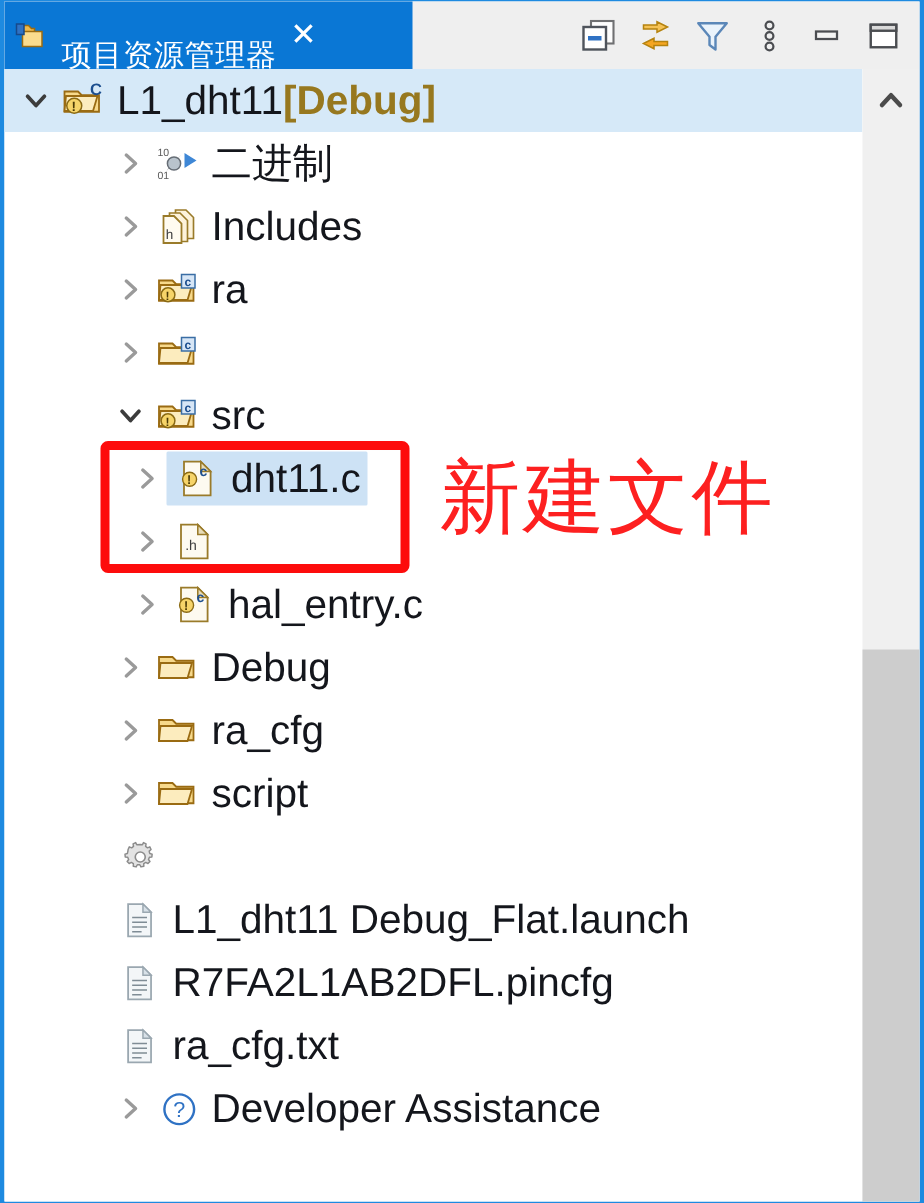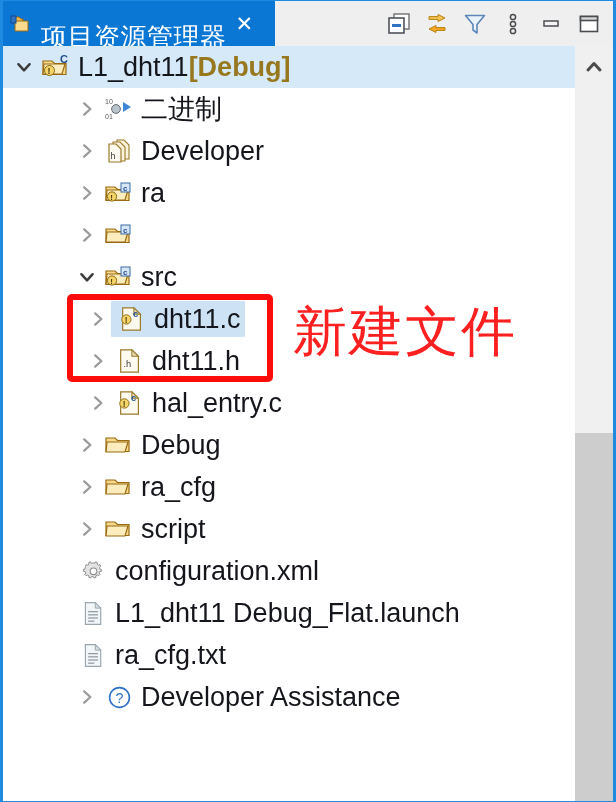--- a/index.html
+++ b/index.html
@@ -29,21 +29,21 @@
   .tab-active {
     background: #0a77d5;
     display: flex; align-items: center;
     padding: 0 10px 0 7px;
     height: 45px;
     width: 272px;
     gap: 7px;
   }
   .tab-title {
     color: #ffffff;
-    font-size: 26px;
+    font-size: 20px;
     line-height: 30px;
     letter-spacing: .5px;
     white-space: nowrap;
     margin-top: 26px;
   }
   .tab-close {
     color: #ffffff;
     font-size: 21px;
     font-weight: bold;
     line-height: 21px;
@@ -243,21 +243,21 @@
           </svg>
       </span>
       <span class="ico">
         <svg viewBox="0 0 30 30" width="30" height="30">
           <path d="M13 4h7l5 5v14h-12z" fill="#fdf3dc" stroke="#9a7b2a" stroke-width="1.1"></path>
           <path d="M9 6h7l5 5v14H9z" fill="#fdf3dc" stroke="#9a7b2a" stroke-width="1.1"></path>
           <path d="M5 8h7l5 5v13H5z" fill="#fffbf0" stroke="#9a7b2a" stroke-width="1.2"></path>
           <text x="6.5" y="23" font-size="9" fill="#3c3c3c" font-family="Liberation Sans, sans-serif">h</text>
         </svg>
       </span>
-      <span class="label">Developer</span>
+      <span class="label">Includes</span>
     </div>
 
     <div class="row lv2">
       <span class="twisty">
         <svg viewBox="0 0 16 16" width="18" height="18">
             <path d="M5.5 3 L11 8 L5.5 13" fill="none" stroke="#9a9a9a" stroke-width="2" stroke-linecap="round" stroke-linejoin="round"></path>
           </svg>
       </span>
       <span class="ico">
         <svg viewBox="0 0 30 30" width="30" height="30">
@@ -333,21 +333,20 @@
             <path d="M5.5 3 L11 8 L5.5 13" fill="none" stroke="#9a9a9a" stroke-width="2" stroke-linecap="round" stroke-linejoin="round"></path>
           </svg>
       </span>
       <span class="ico">
         <svg viewBox="0 0 30 30" width="28" height="28">
           <path d="M5 3h12l7 7v17H5z" fill="#fdfaf0" stroke="#9a7b2a" stroke-width="1.3"></path>
           <path d="M17 3l7 7h-7z" fill="#e7dcb8" stroke="#9a7b2a" stroke-width="1.1"></path>
           <text x="8" y="21" font-size="10" fill="#3c3c3c" font-family="Liberation Sans, sans-serif">.h</text>
         </svg>
       </span>
-      <span class="label">dht11.h</span>
     </div>
 
     <div class="row lv3">
       <span class="twisty">
         <svg viewBox="0 0 16 16" width="18" height="18">
             <path d="M5.5 3 L11 8 L5.5 13" fill="none" stroke="#9a9a9a" stroke-width="2" stroke-linecap="round" stroke-linejoin="round"></path>
           </svg>
       </span>
       <span class="ico">
         <svg viewBox="0 0 30 30" width="28" height="28">
@@ -407,56 +406,71 @@
     </div>
 
     <div class="row lv2-noarrow">
       <span class="twisty blank"></span>
       <span class="ico">
         <svg viewBox="0 0 30 30" width="27" height="27">
           <path d="M15 5.5l1.6.25.8-1.6 1.9 1-.3 1.8 1.4 1.1 1.7-.75.9 1.95-1.35 1.2.35 1.75 1.8.5-.2 2.15-1.8.2-.7 1.65 1.1 1.45-1.5 1.55-1.6-.85-1.5.95.05 1.8-2.1.55-.9-1.6h-1.8l-.9 1.6-2.1-.55.05-1.8-1.5-.95-1.6.85-1.5-1.55 1.1-1.45-.7-1.65-1.8-.2-.2-2.15 1.8-.5.35-1.75L6.0 9.25l.9-1.95 1.7.75 1.4-1.1-.3-1.8 1.9-1 .8 1.6z" fill="#e3e3e3" stroke="#8c8c8c" stroke-width="1.1" stroke-linejoin="round"></path>
           <circle cx="15" cy="14.8" r="3.7" fill="#ffffff" stroke="#8c8c8c" stroke-width="1.2"></circle>
         </svg>
       </span>
-      <span class="label">configuration.xml</span>
     </div>
 
 
     <div class="row lv2-noarrow">
       <span class="twisty blank"></span>
       <span class="ico">
         <svg viewBox="0 0 30 30" width="27" height="27">
           <path d="M6 3h11l6 6v18H6z" fill="#f3f6f8" stroke="#9aa7b0" stroke-width="1.3"></path>
           <path d="M17 3l6 6h-6z" fill="#d8e1e8" stroke="#9aa7b0" stroke-width="1.1"></path>
           <g stroke="#7f8c95" stroke-width="1.2">
             <line x1="9" y1="13" x2="20" y2="13"></line>
             <line x1="9" y1="16.5" x2="20" y2="16.5"></line>
             <line x1="9" y1="20" x2="20" y2="20"></line>
             <line x1="9" y1="23.5" x2="16" y2="23.5"></line>
           </g>
         </svg>
       </span>
       <span class="label">L1_dht11 Debug_Flat.launch</span>
     </div>
 
-
     <div class="row lv2-noarrow">
       <span class="twisty blank"></span>
       <span class="ico">
         <svg viewBox="0 0 30 30" width="27" height="27">
           <path d="M6 3h11l6 6v18H6z" fill="#f3f6f8" stroke="#9aa7b0" stroke-width="1.3"></path>
           <path d="M17 3l6 6h-6z" fill="#d8e1e8" stroke="#9aa7b0" stroke-width="1.1"></path>
           <g stroke="#7f8c95" stroke-width="1.2">
             <line x1="9" y1="13" x2="20" y2="13"></line>
             <line x1="9" y1="16.5" x2="20" y2="16.5"></line>
             <line x1="9" y1="20" x2="20" y2="20"></line>
             <line x1="9" y1="23.5" x2="16" y2="23.5"></line>
           </g>
         </svg>
       </span>
+      <span class="label">R7FA2L1AB2DFL.pincfg</span>
+    </div>
+
+    <div class="row lv2-noarrow">
+      <span class="twisty blank"></span>
+      <span class="ico">
+        <svg viewBox="0 0 30 30" width="27" height="27">
+          <path d="M6 3h11l6 6v18H6z" fill="#f3f6f8" stroke="#9aa7b0" stroke-width="1.3"></path>
+          <path d="M17 3l6 6h-6z" fill="#d8e1e8" stroke="#9aa7b0" stroke-width="1.1"></path>
+          <g stroke="#7f8c95" stroke-width="1.2">
+            <line x1="9" y1="13" x2="20" y2="13"></line>
+            <line x1="9" y1="16.5" x2="20" y2="16.5"></line>
+            <line x1="9" y1="20" x2="20" y2="20"></line>
+            <line x1="9" y1="23.5" x2="16" y2="23.5"></line>
+          </g>
+        </svg>
+      </span>
       <span class="label">ra_cfg.txt</span>
     </div>
 
     <div class="row lv2">
       <span class="twisty">
         <svg viewBox="0 0 16 16" width="18" height="18">
             <path d="M5.5 3 L11 8 L5.5 13" fill="none" stroke="#9a9a9a" stroke-width="2" stroke-linecap="round" stroke-linejoin="round"></path>
           </svg>
       </span>
       <span class="ico">

